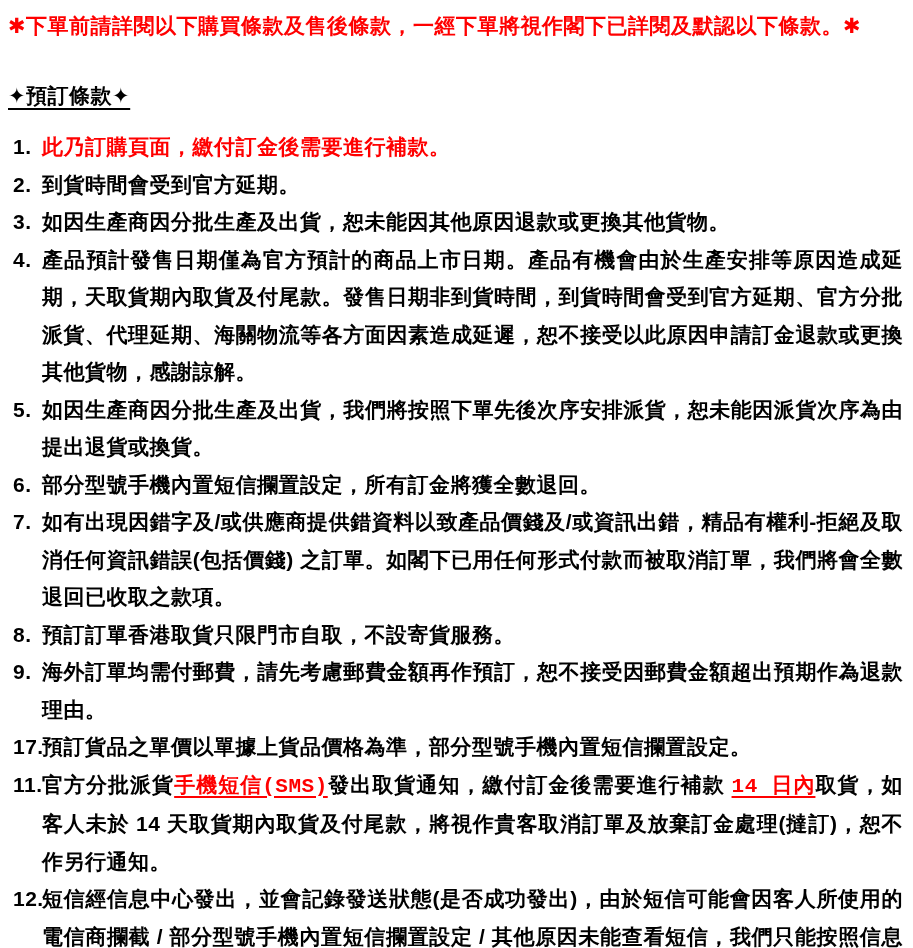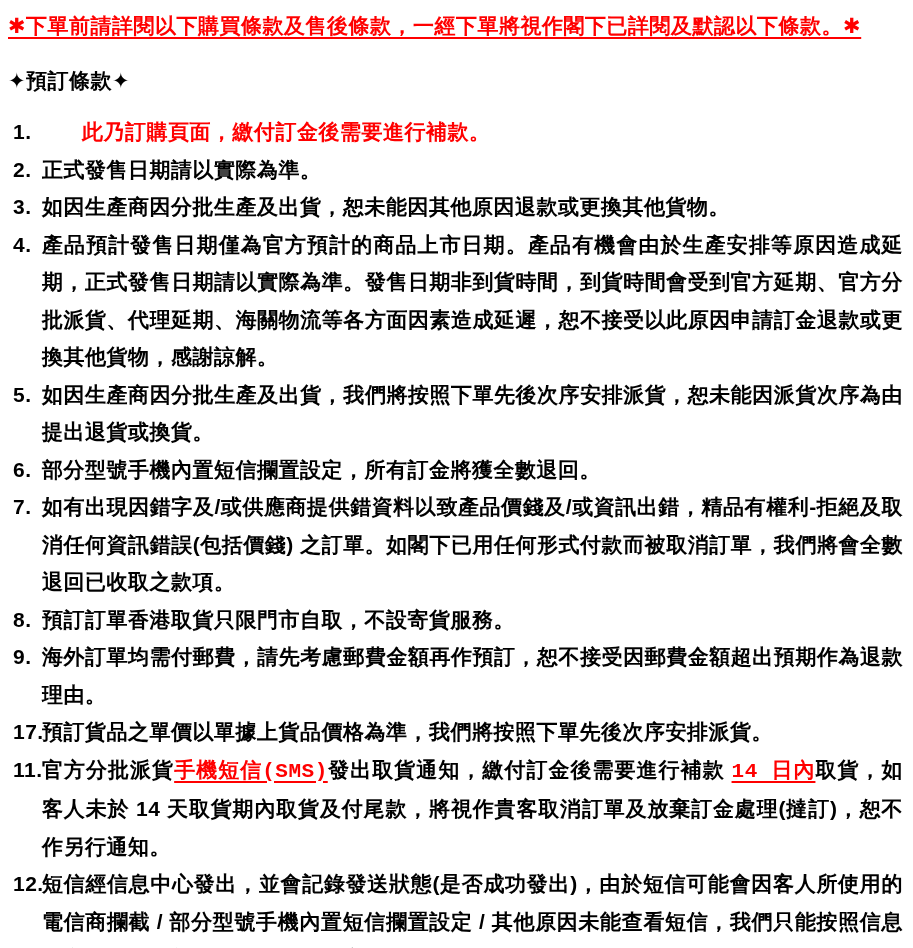--- a/index.html
+++ b/index.html
@@ -9,62 +9,62 @@
     padding: 7px 10px 10px 8px;
     font-family: "Liberation Sans", "DejaVu Sans", sans-serif;
     font-weight: 700;
     font-size: 21px;
     line-height: 37.5px;
     color: var(--text, #000);
     letter-spacing: 0.5px;
   }
   .warning {
     color: var(--red, #f00);
-    text-decoration: underline;
     text-decoration-thickness: 2px;
     text-underline-offset: 4px;
-    margin: 0 0 17px 0;
+    margin: 0 0 32px 0;
   }
   .heading {
     color: var(--text, #000);
+    text-decoration: underline;
     text-decoration-thickness: 2px;
     text-underline-offset: 5px;
     margin: 0 0 14px 0;
   }
   ol.terms { list-style: none; margin: 0; padding: 0; }
   ol.terms li {
     position: relative;
     padding-left: 34px;
     text-align: justify;
   }
   ol.terms li .num { position: absolute; left: 5px; top: 0; }
-  .red { color: var(--red, #f00); margin-left: 40px; }
+  .red { color: var(--red, #f00); }
   .red-underline {
     color: var(--red, #f00);
     text-decoration: underline;
     text-decoration-thickness: 2px;
     text-underline-offset: 4px;
     font-family: Liberation Mono, monospace;
   }
 </style>
 </head>
 <body style="background: rgb(255, 255, 255);">
 
 <div class="page">
   <div class="warning">✱下單前請詳閱以下購買條款及售後條款，一經下單將視作閣下已詳閱及默認以下條款。✱</div>
 
   <div class="heading">✦預訂條款✦</div>
 
   <ol class="terms">
       <li><span class="num">1.</span><span><span class="red">此乃訂購頁面，繳付訂金後需要進行補款。</span></span></li>
-      <li><span class="num">2.</span><span><span>正式發售日期請以實際為準。</span></span></li>
+      <li><span class="num">2.</span><span><span>到貨時間會受到官方延期。</span></span></li>
       <li><span class="num">3.</span><span><span>如因生產商因分批生產及出貨，恕未能因其他原因退款或更換其他貨物。</span></span></li>
-      <li><span class="num">4.</span><span><span>產品預計發售日期僅為官方預計的商品上市日期。產品有機會由於生產安排等原因造成延期，正式發售日期請以實際為準。發售日期非到貨時間，到貨時間會受到官方延期、官方分批派貨、代理延期、海關物流等各方面因素造成延遲，恕不接受以此原因申請訂金退款或更換其他貨物，感謝諒解。</span></span></li>
+      <li><span class="num">4.</span><span><span>產品預計發售日期僅為官方預計的商品上市日期。產品有機會由於生產安排等原因造成延期，天取貨期內取貨及付尾款。發售日期非到貨時間，到貨時間會受到官方延期、官方分批派貨、代理延期、海關物流等各方面因素造成延遲，恕不接受以此原因申請訂金退款或更換其他貨物，感謝諒解。</span></span></li>
       <li><span class="num">5.</span><span><span>如因生產商因分批生產及出貨，我們將按照下單先後次序安排派貨，恕未能因派貨次序為由提出退貨或換貨。</span></span></li>
       <li><span class="num">6.</span><span><span>部分型號手機內置短信攔置設定，所有訂金將獲全數退回。</span></span></li>
       <li><span class="num">7.</span><span><span>如有出現因錯字及/或供應商提供錯資料以致產品價錢及/或資訊出錯，精品有權利-拒絕及取消任何資訊錯誤(包括價錢) 之訂單。如閣下已用任何形式付款而被取消訂單，我們將會全數退回已收取之款項。</span></span></li>
       <li><span class="num">8.</span><span><span>預訂訂單香港取貨只限門市自取，不設寄貨服務。</span></span></li>
       <li><span class="num">9.</span><span><span>海外訂單均需付郵費，請先考慮郵費金額再作預訂，恕不接受因郵費金額超出預期作為退款理由。</span></span></li>
-      <li><span class="num">17.</span><span><span>預訂貨品之單價以單據上貨品價格為準，我們將按照下單先後次序安排派貨。</span></span></li>
+      <li><span class="num">17.</span><span><span>預訂貨品之單價以單據上貨品價格為準，部分型號手機內置短信攔置設定。</span></span></li>
       <li><span class="num">11.</span><span><span>官方分批派貨</span><span class="red-underline">手機短信(SMS)</span><span>發出取貨通知，繳付訂金後需要進行補款 </span><span class="red-underline">14 日內</span><span>取貨，如客人未於 14 天取貨期內取貨及付尾款，將視作貴客取消訂單及放棄訂金處理(撻訂)，恕不作另行通知。</span></span></li>
       <li><span class="num">12.</span><span><span>短信經信息中心發出，並會記錄發送狀態(是否成功發出)，由於短信可能會因客人所使用的電信商攔截 / 部分型號手機內置短信攔置設定 / 其他原因未能查看短信，我們只能按照信息中心的發送狀態作準，未能考慮客人個別情況，恕不接受未有收到短信為由要求取回已撻訂的貨物或訂金。</span></span></li>
     </ol>
 </div>
 
 </body></html>

